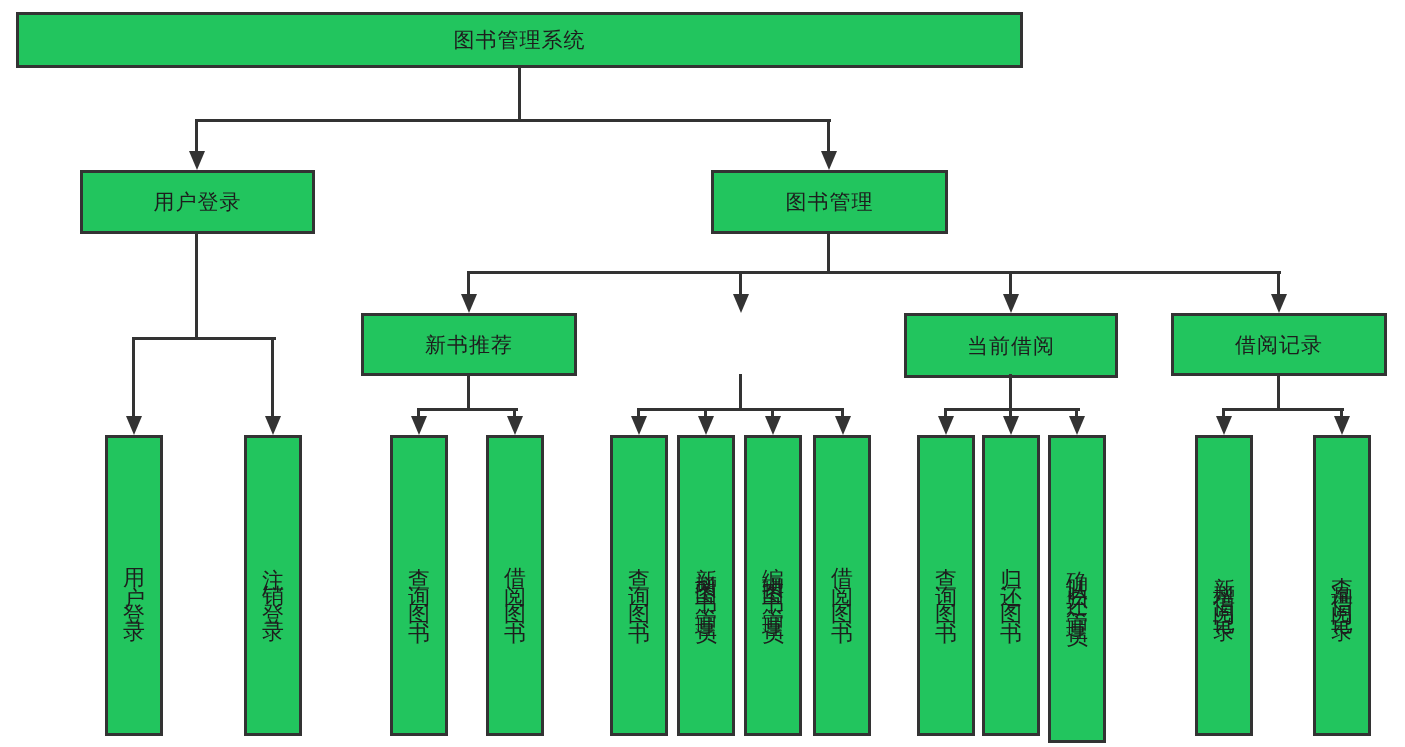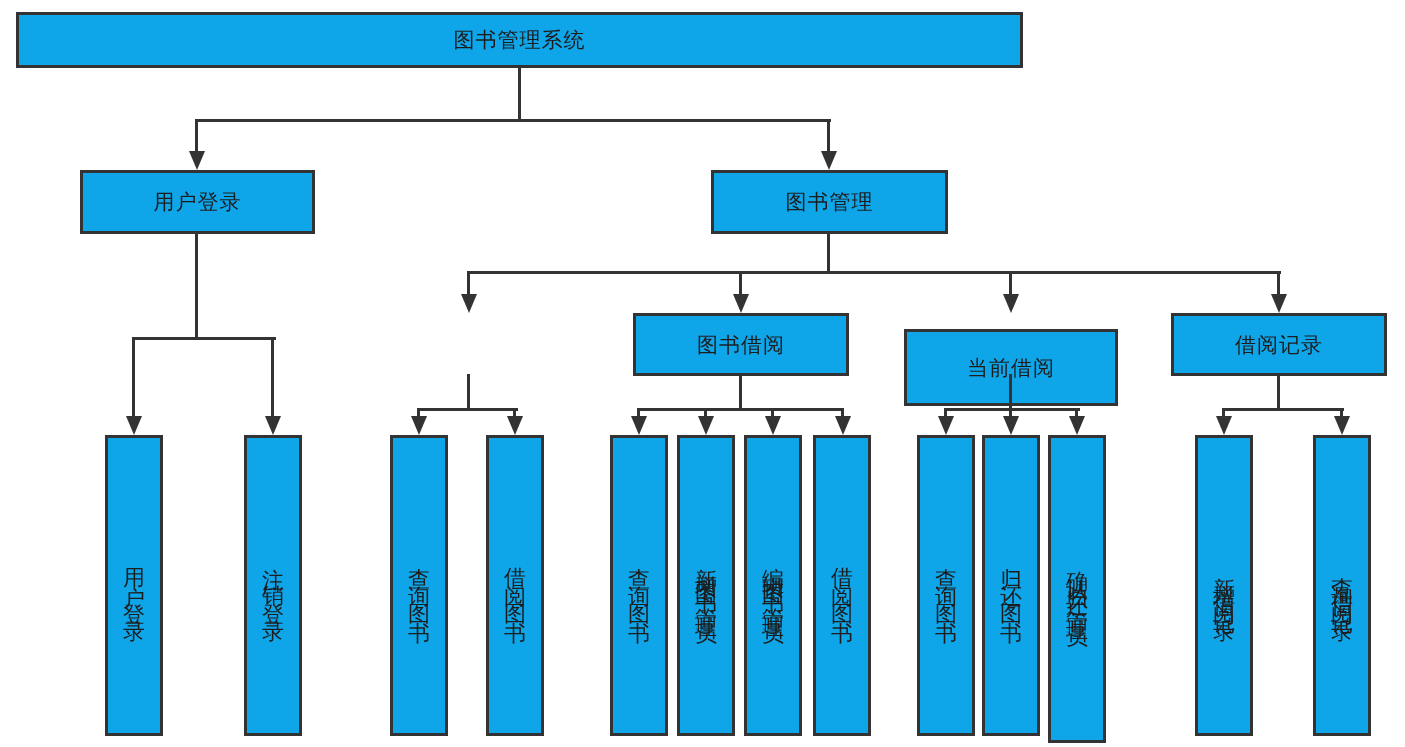--- a/index.html
+++ b/index.html
@@ -8,21 +8,21 @@
     width:1405px;height:747px;
     background:#ffffff;
     font-family:"Liberation Sans","DejaVu Sans",sans-serif;
     color:#1d1d1d;
     overflow:hidden;
   }
   .box{
     position:absolute;
     box-sizing:border-box;
     border:3px solid #333333;
-    background:#0ea5e9;
+    background:#22c55e;
     display:flex;
     align-items:center;
     justify-content:center;
     font-size:21px;
     letter-spacing:1px;
     text-align:center;
   }
   .vbox{
     writing-mode:vertical-rl;
     text-orientation:mixed;
@@ -83,24 +83,24 @@
   <div class="hline" style="left:467px;top:271px;width:814px;"></div>
   <div class="vline" style="left:467px;top:271px;height:26px;"></div>
   <div class="arrow" style="left:461px;top:294px;"></div>
   <div class="vline" style="left:739px;top:271px;height:26px;"></div>
   <div class="arrow" style="left:733px;top:294px;"></div>
   <div class="vline" style="left:1009px;top:271px;height:26px;"></div>
   <div class="arrow" style="left:1003px;top:294px;"></div>
   <div class="vline" style="left:1277px;top:271px;height:26px;"></div>
   <div class="arrow" style="left:1271px;top:294px;"></div>
 
-  <div class="box" style="left:633px;top:313px;width:216px;height:63px;">
-    <span>图书借阅</span>
+  <div class="box" style="left:361px;top:313px;width:216px;height:63px;">
+    <span>新书推荐</span>
   </div>
-  <div class="box" style="left:904px;top:313px;width:214px;height:77px;margin-top:16px;">
+  <div class="box" style="left:904px;top:313px;width:214px;height:65px;">
     <span>当前借阅</span>
   </div>
   <div class="box" style="left:1171px;top:313px;width:216px;height:63px;">
     <span>借阅记录</span>
   </div>
 
   <div class="vline" style="left:467px;top:374px;height:34px;"></div>
   <div class="hline" style="left:417px;top:408px;width:101px;"></div>
   <div class="vline" style="left:417px;top:408px;height:11px;"></div>
   <div class="arrow" style="left:411px;top:416px;"></div>

